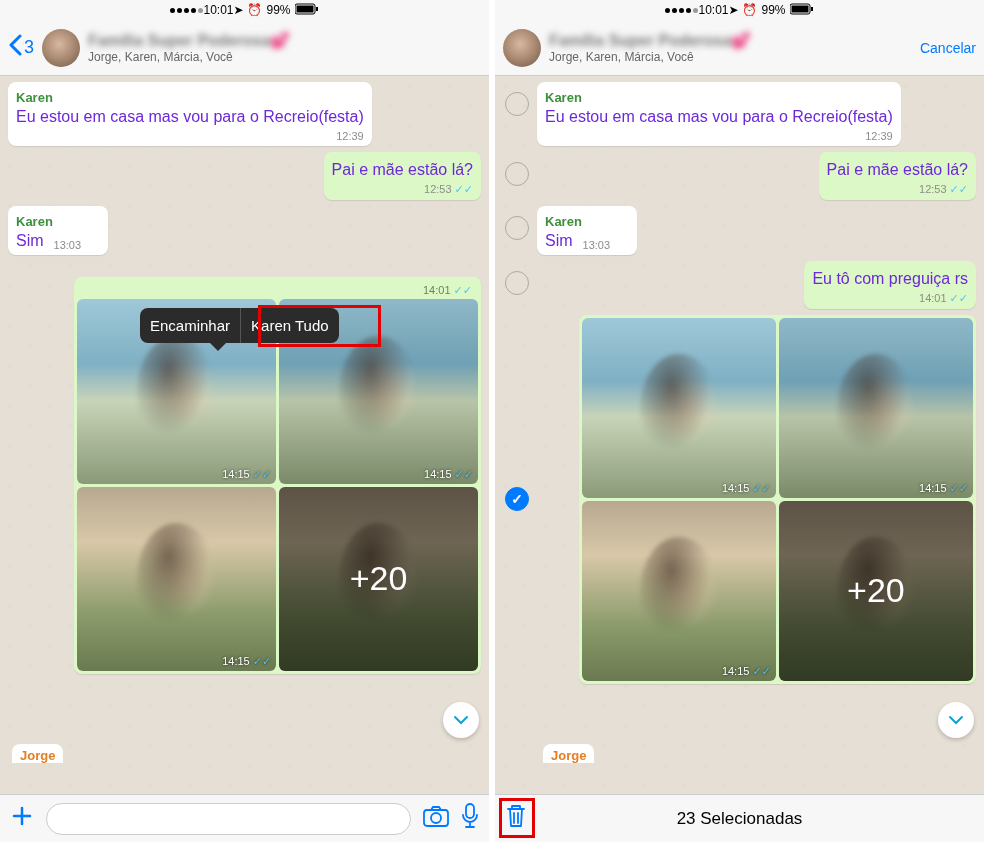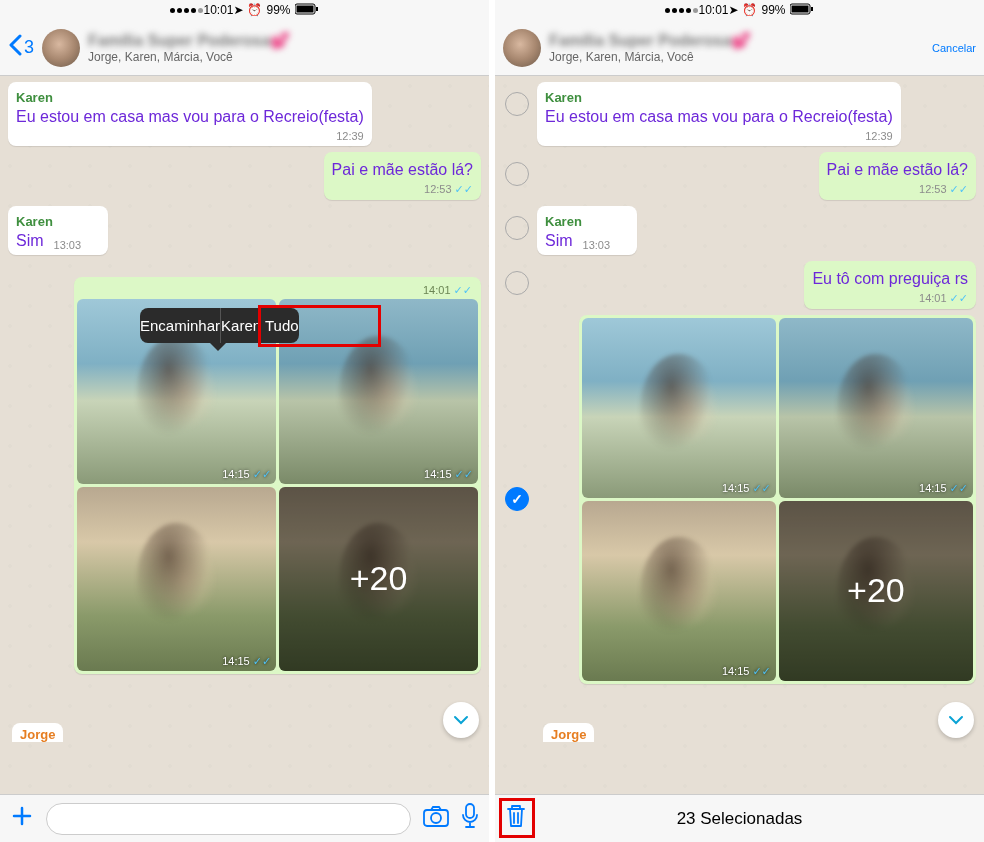--- a/index.html
+++ b/index.html
@@ -68,21 +68,21 @@
   display: flex;
   align-items: center;
 }
 .group-name .heart { filter: none; }
 .participants {
   font-size: 12px;
   color: #666;
 }
 .cancel-btn {
   color: #007aff;
-  font-size: 11px;
+  font-size: 14px;
 }
 .chat-body {
   flex: 1;
   overflow: hidden;
   padding: 6px 8px 0 8px;
   position: relative;
   background: #e6dfd5;
   background-image: 
     radial-gradient(circle at 25% 25%, rgba(0,0,0,.015) 2px, transparent 2px),
     radial-gradient(circle at 75% 75%, rgba(0,0,0,.015) 2px, transparent 2px);
@@ -197,21 +197,21 @@
   border-radius: 50%;
   box-shadow: 0 2px 4px rgba(0,0,0,.2);
   display: flex;
   align-items: center;
   justify-content: center;
   color: #0aa3d5;
 }
 .partial-sender {
   position: absolute;
   left: 12px;
-  bottom: 52px;
+  bottom: 31px;
   font-size: 13px;
   font-weight: 600;
   color: #e67e22;
   background: #fff;
   padding: 4px 8px 0 8px;
   border-radius: 8px 8px 0 0;
 }
 .phone.right .partial-sender { left: 48px; }
 .input-bar {
   height: 48px;
@@ -255,21 +255,21 @@
   top: 232px;
   left: 140px;
   background: #2b2b2b;
   border-radius: 8px;
   display: flex;
   color: #fff;
   font-size: 15px;
   z-index: 10;
 }
 .popover .item {
-  padding: 9px 0;
+  padding: 9px 10px;
 }
 .popover .divider {
   width: 1px;
   background: #555;
 }
 .popover::after {
   content: "";
   position: absolute;
   bottom: -8px;
   left: 70px;

